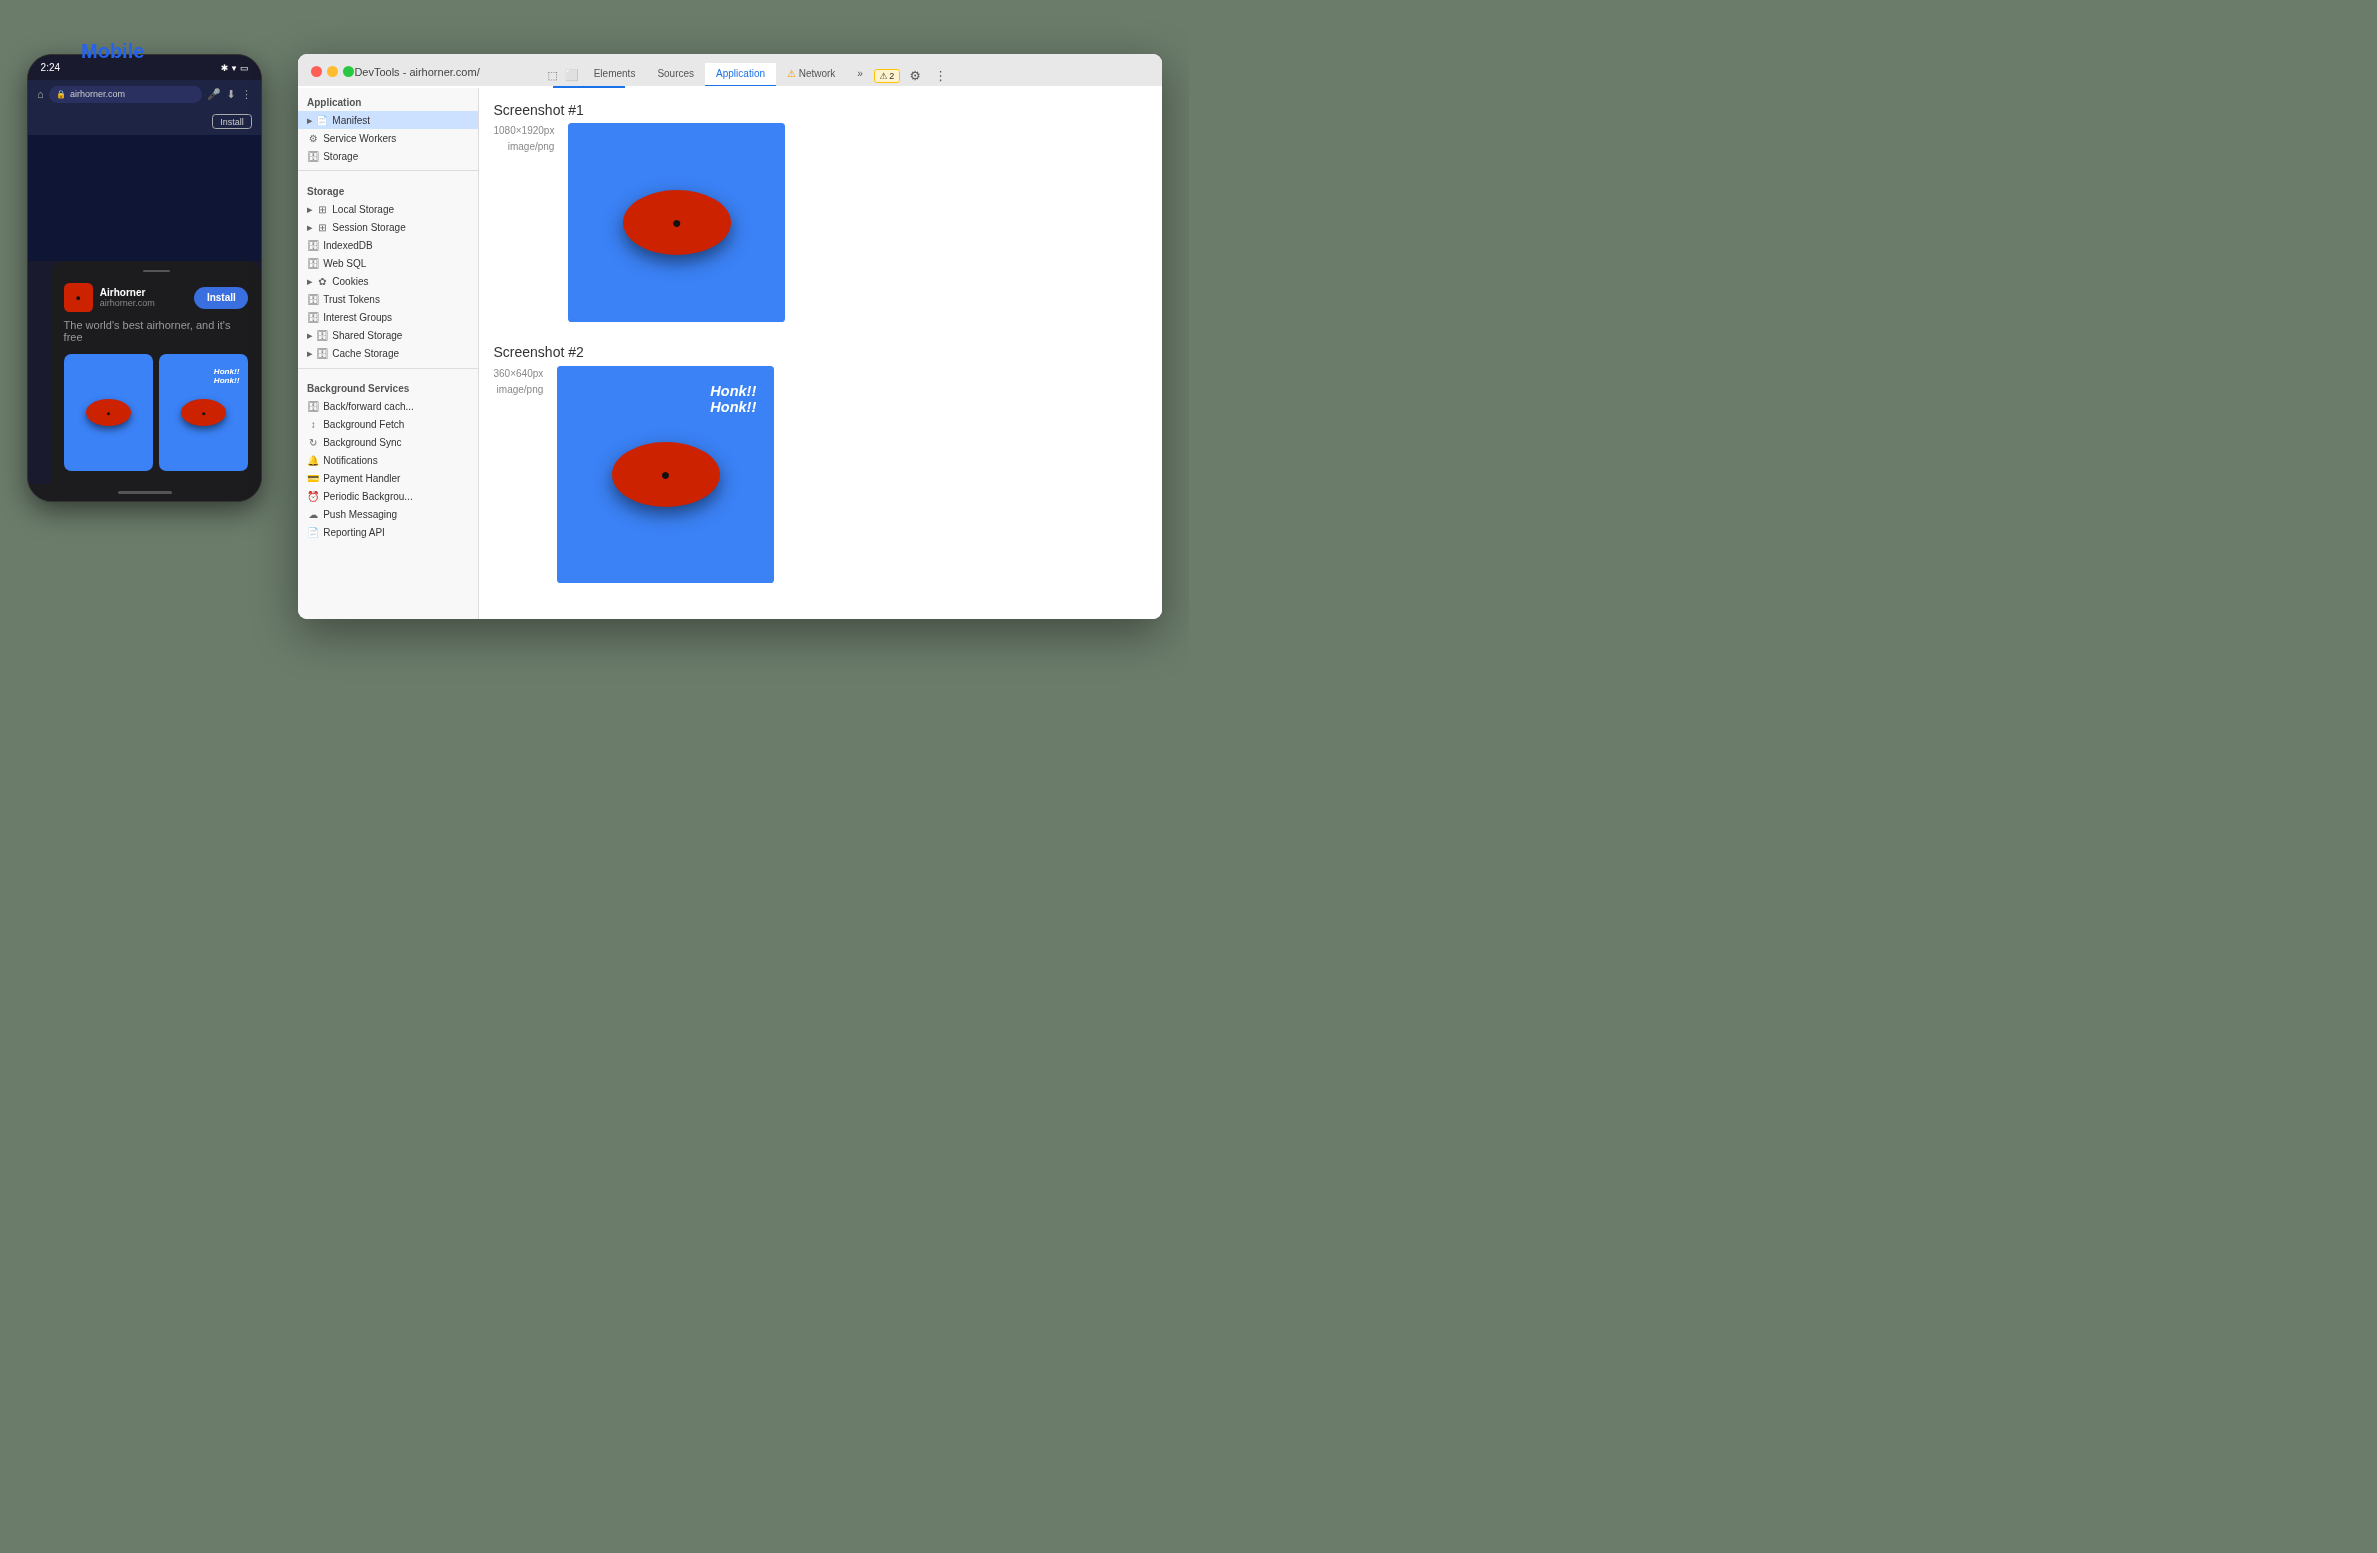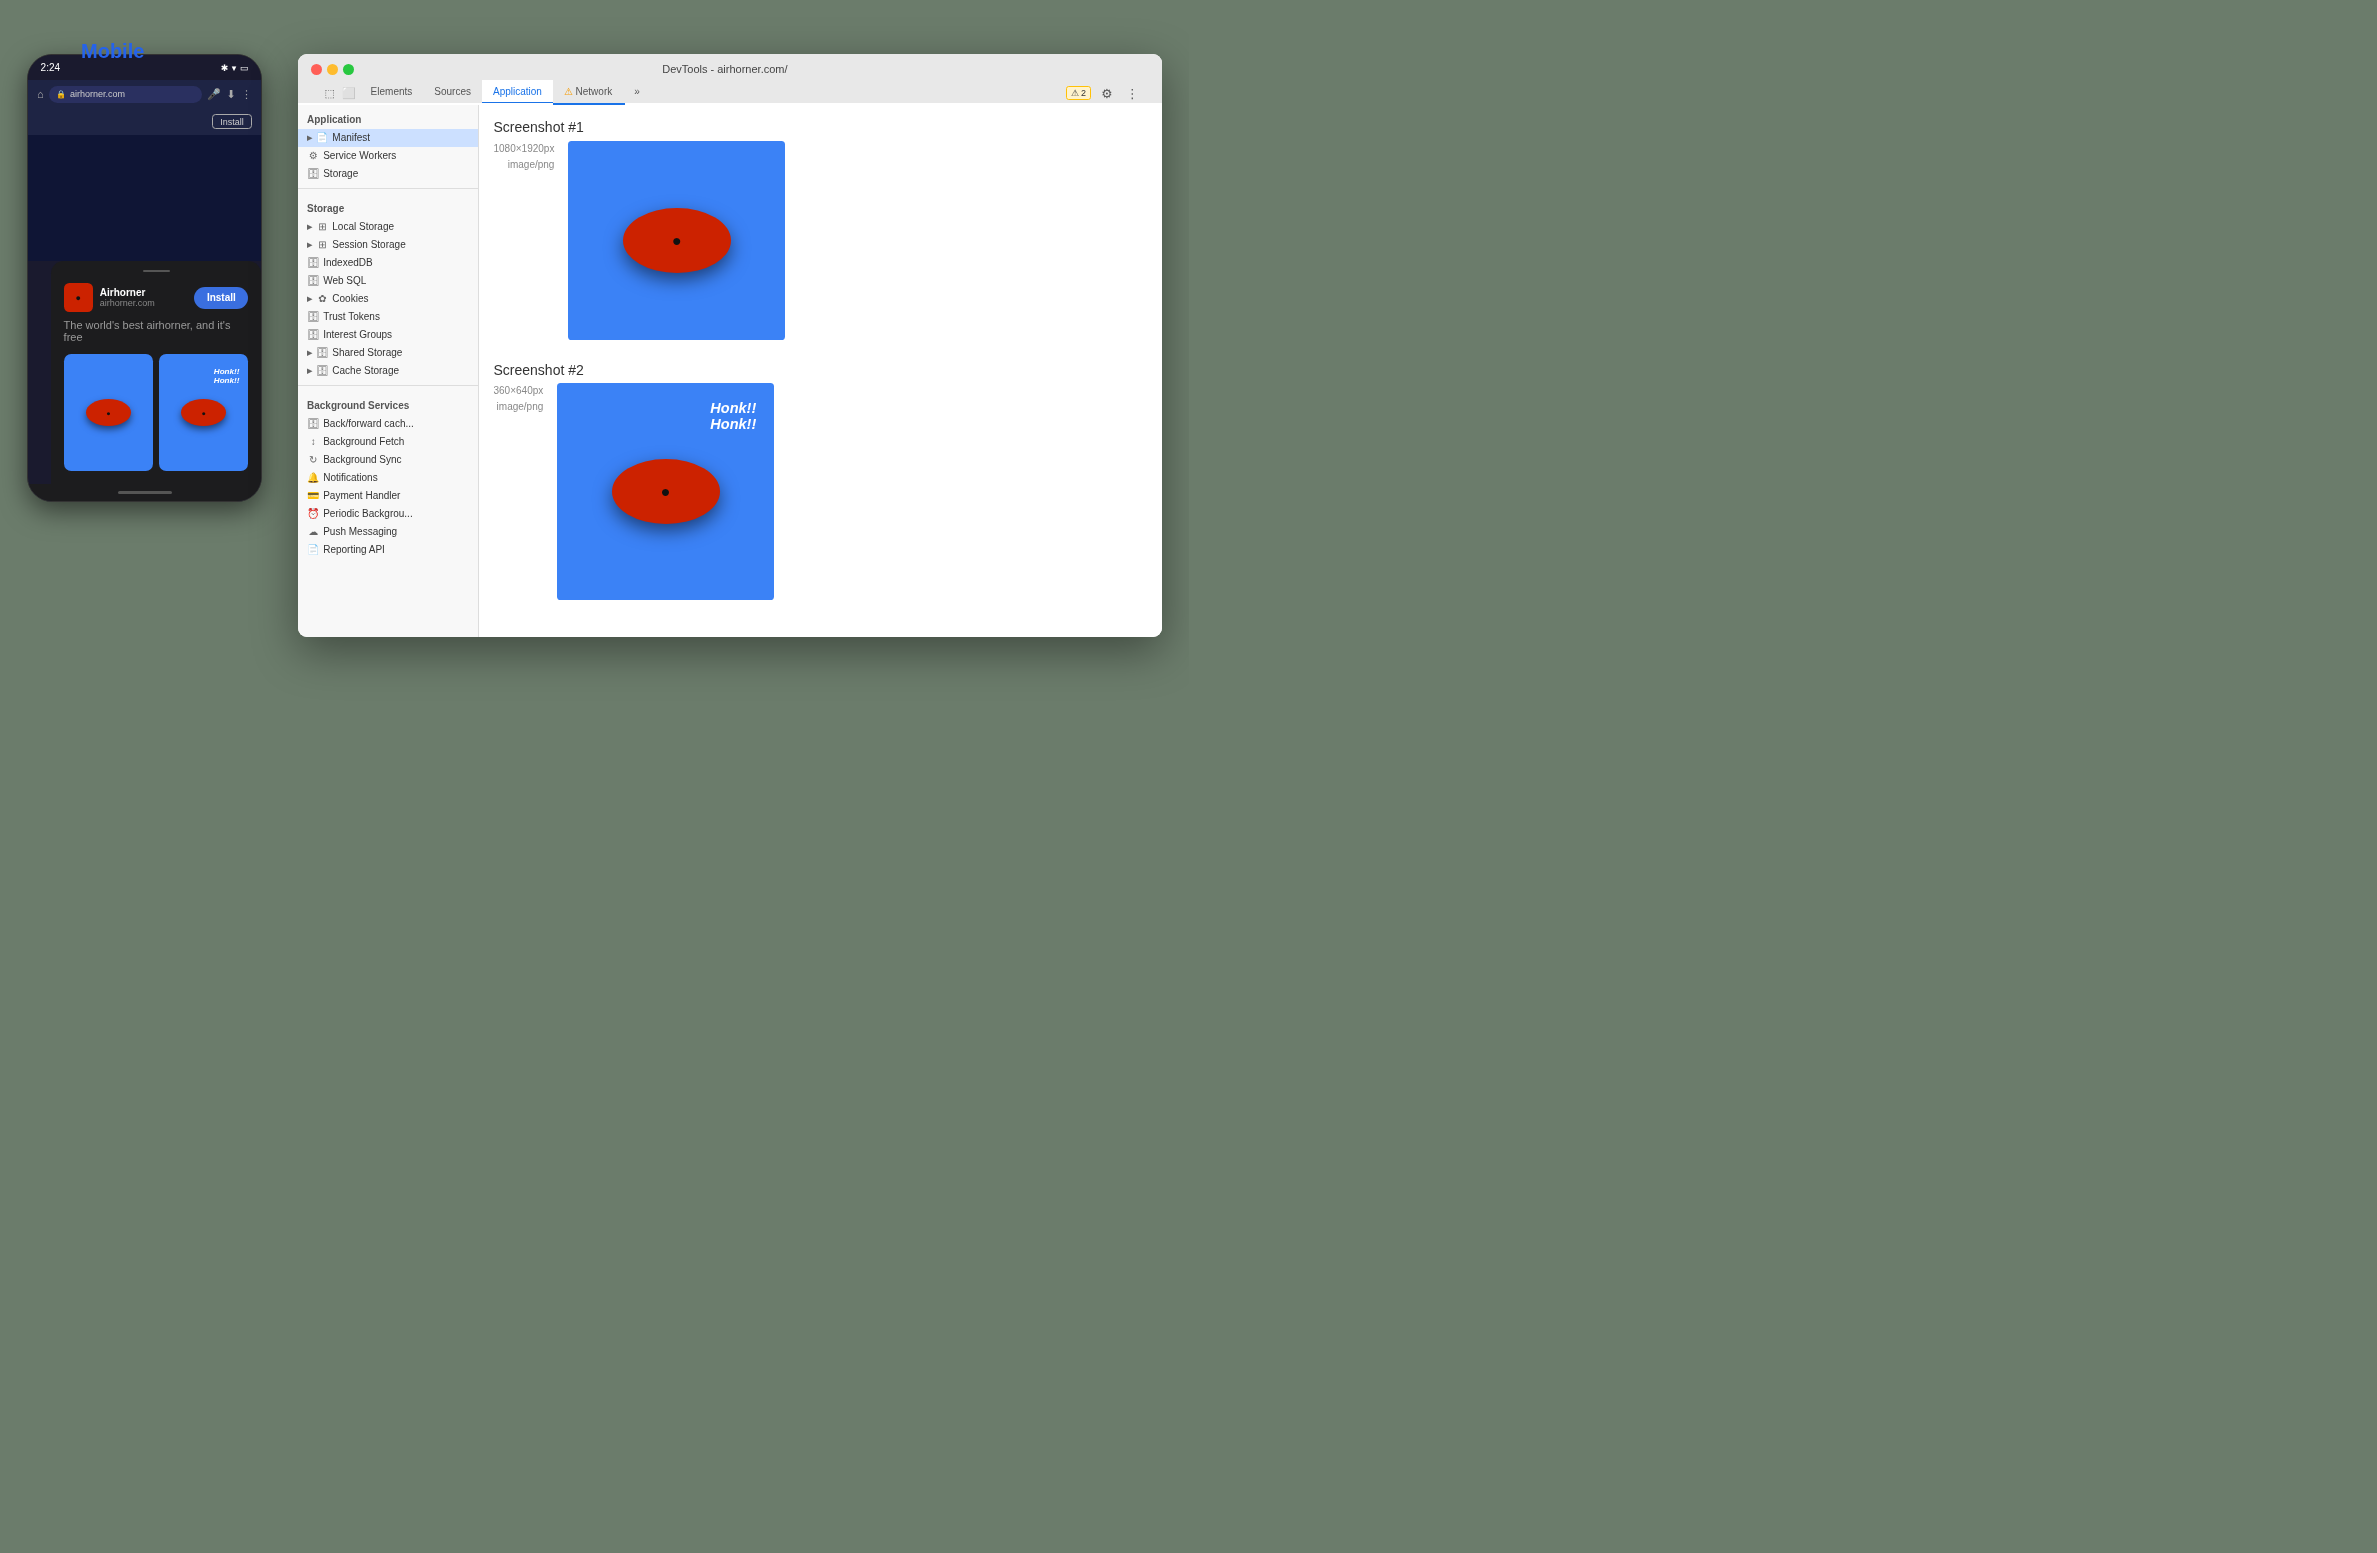--- a/index.html
+++ b/index.html
@@ -225,21 +225,21 @@
       box-shadow: 0 13.5px 45px rgba(0,0,0,0.4);
       margin-top: 36px;
       display: flex;
       flex-direction: column;
     }
 
     .devtools-titlebar {
       background: #e8e8e8;
       padding: 9px 12.6px 0;
       display: flex;
-      flex-direction: column;
+      flex-direction: row;
     }
 
     .titlebar-top {
       display: flex;
       align-items: center;
       justify-content: space-between;
       padding-bottom: 5.4px;
     }
 
     .window-controls {

